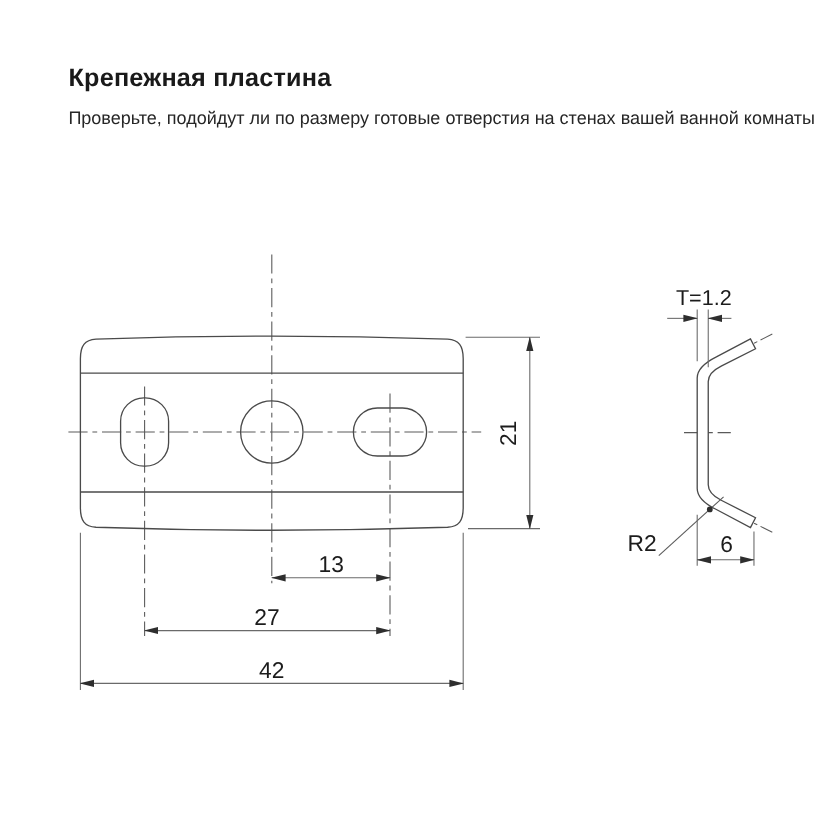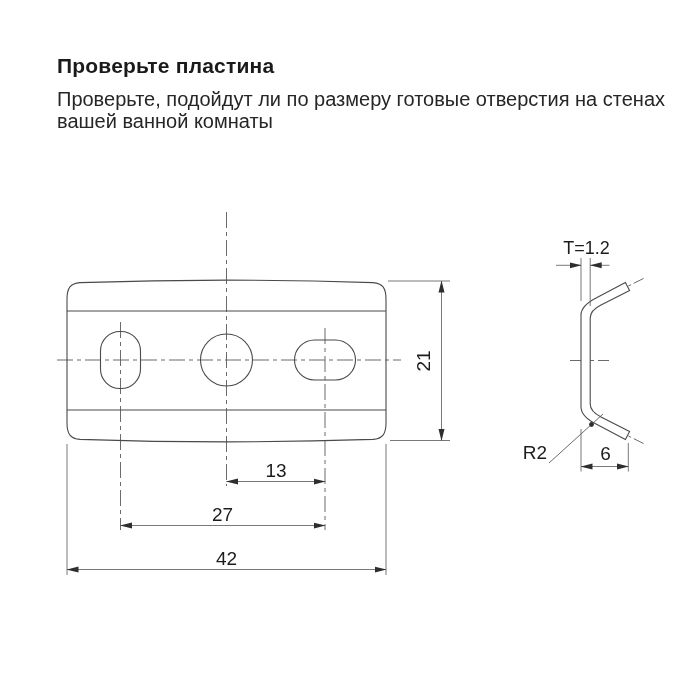--- a/index.html
+++ b/index.html
@@ -8,41 +8,41 @@
     font-family:"Liberation Sans", sans-serif;
     position:relative;overflow:hidden;
   }
   .page{position:absolute;inset:0;background:#fff;}
   .title{
     position:absolute;left:57px;top:54px;
     font-size:21px;font-weight:700;color:#1a1a1a;letter-spacing:.2px;
   }
   .desc{
     position:absolute;left:57px;top:88px;
-    font-size:20px;color:#262626;line-height:22px;
+    font-size:15px;color:#262626;line-height:22px;
   }
   svg.drawing{position:absolute;left:0;top:0;}
   .outline{stroke:#4a4a4a;stroke-width:1.1;fill:none;}
   .outline-filled{stroke:#4a4a4a;stroke-width:1.1;fill:#ffffff;}
   .centerline{stroke:#5a5a5a;stroke-width:0.9;fill:none;stroke-dasharray:16 4 4 4;}
   .centerline-bend{stroke:#5a5a5a;stroke-width:0.9;fill:none;stroke-dasharray:11 3 3 3;}
   .extline{stroke:#6a6a6a;stroke-width:0.9;fill:none;}
   .dimline{stroke:#6a6a6a;stroke-width:0.9;fill:none;}
   .leader{stroke:#5a5a5a;stroke-width:0.9;fill:none;}
   .dimtext{font-family:"Liberation Sans",sans-serif;font-size:19px;fill:#1c1c1c;}
   .dimtext-sm{font-family:"Liberation Sans",sans-serif;font-size:18px;fill:#1c1c1c;}
   #arrowhead path{fill:#2e2e2e;}
   .dot{fill:#2e2e2e;}
 </style>
 </head>
 <body>
 
 <div class="page">
 
-  <div class="title">Проверьте пластина</div>
+  <div class="title">Крепежная пластина</div>
   <div class="desc">
     <div>Проверьте, подойдут ли по размеру готовые отверстия на стенах вашей ванной комнаты</div>
   </div>
 
   <svg class="drawing" width="700" height="700" viewBox="0 0 700 700">
     <defs>
       <marker id="arrowhead" viewBox="0 0 12 8" refX="11.5" refY="4" markerWidth="12" markerHeight="8" markerUnits="userSpaceOnUse" orient="auto-start-reverse">
         <path d="M0,1 L12,4 L0,7 Z"></path>
       </marker>
     </defs>

